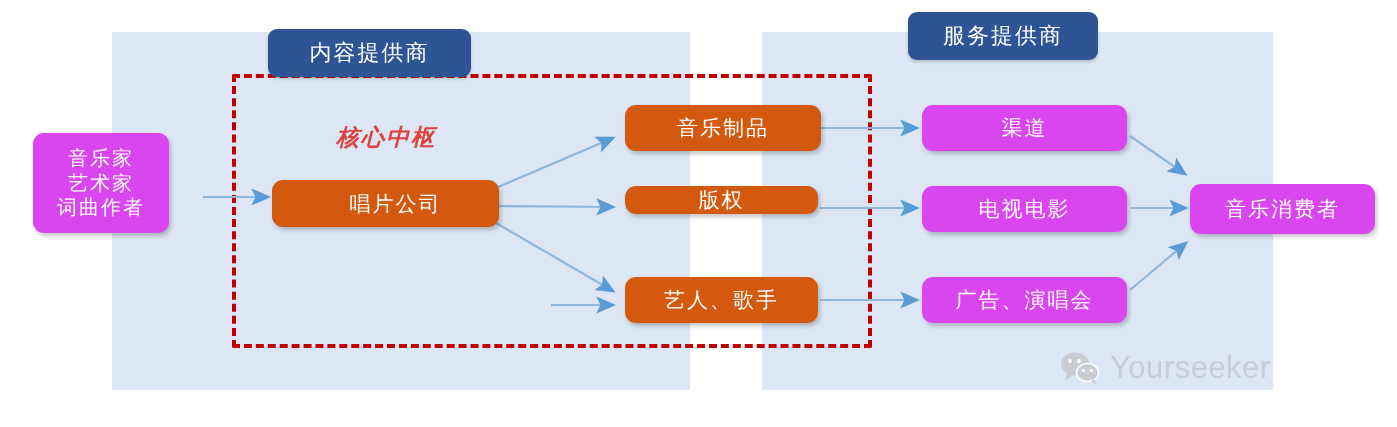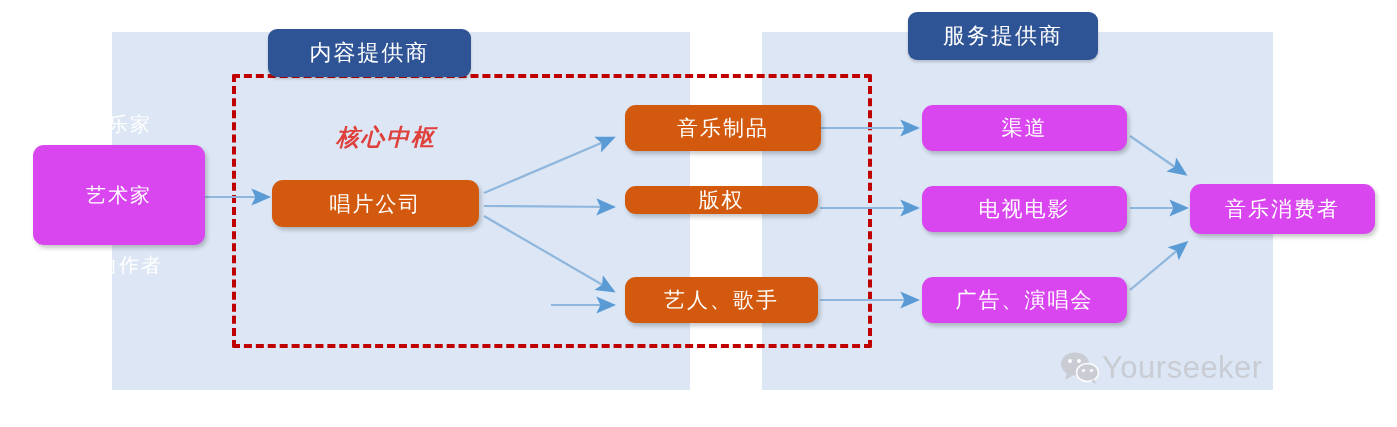--- a/index.html
+++ b/index.html
@@ -51,21 +51,21 @@
     font-style:italic;
     font-size:23px;
     letter-spacing:2px;
     white-space:nowrap;
   }
 
   svg.arrows{position:absolute;left:0;top:0;width:1397px;height:427px;pointer-events:none;}
 
   .wm{
     position:absolute;
-    display:flex;align-items:center;gap:2px;
+    display:flex;align-items:center;gap:10px;
     color:#c9cdd3;
     font-size:31px;
     letter-spacing:.5px;
     user-select:none;
   }
   .wm svg{display:block;}
 </style>
 </head>
 <body>
 
@@ -99,27 +99,27 @@
 
   <div class="hdr" style="left:268px;top:12px;width:203px;height:48px;margin-top:17px;">
     <span>内容提供商</span>
   </div>
   <div class="hdr" style="left:908px;top:12px;width:190px;height:48px;align-items:center;">
     <span>服务提供商</span>
   </div>
 
   <div class="core-label" style="left:336px;top:122px;">核心中枢</div>
 
-  <div class="node gray multi" style="left:33px;top:145px;width:172px;height:100px;gap:46px;">
+  <div class="node gray multi" style="left:33px;top:133px;width:136px;height:100px;">
     <span>音乐家</span>
     <span>艺术家</span>
     <span>词曲作者</span>
   </div>
 
-  <div class="node orange" style="left:272px;top:180px;width:207px;height:47px;">
+  <div class="node orange" style="left:272px;top:180px;width:207px;height:47px;padding-left:20px;">
     <span>唱片公司</span>
   </div>
 
 
   <div class="node orange" style="left:625px;top:105px;width:196px;height:46px;">
     <span>音乐制品</span>
   </div>
 
   <div class="node orange" style="left:625px;top:186px;width:193px;height:28px;">
     <span>版权</span>

